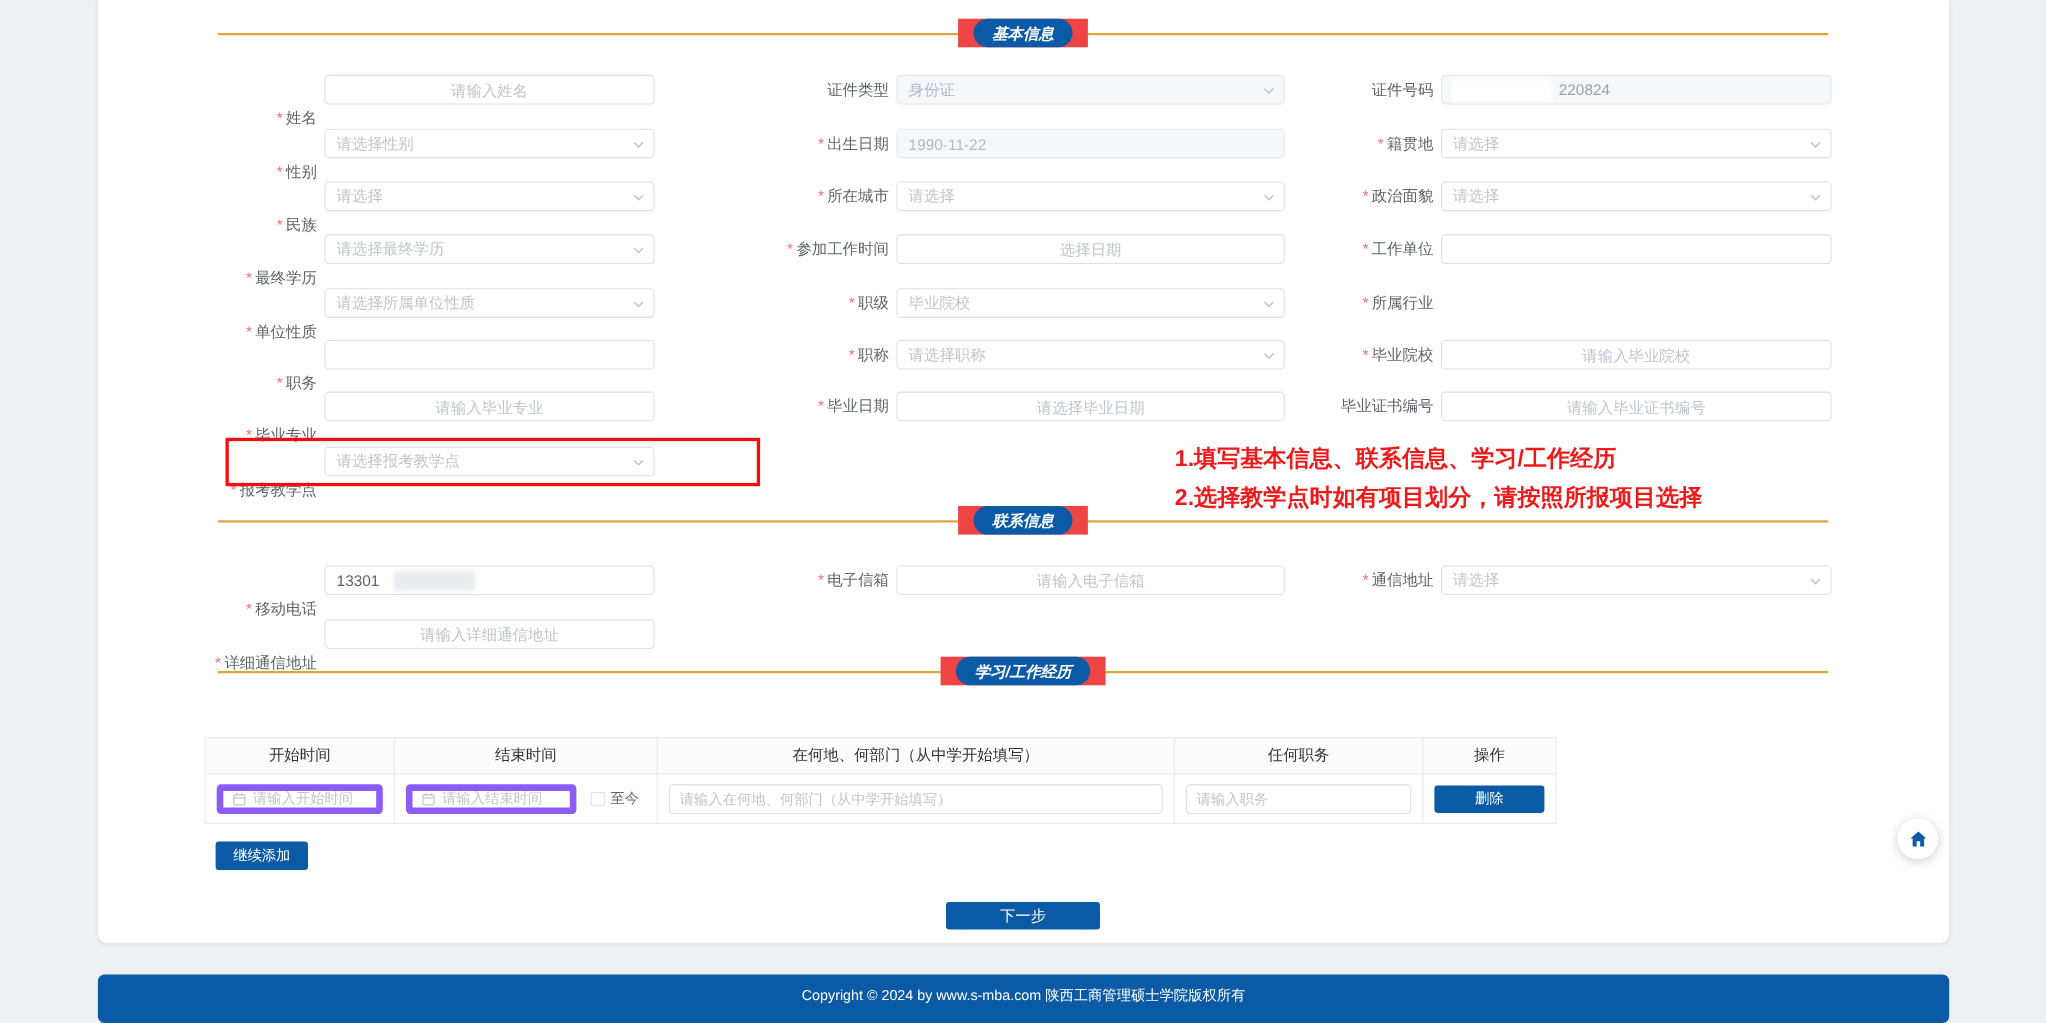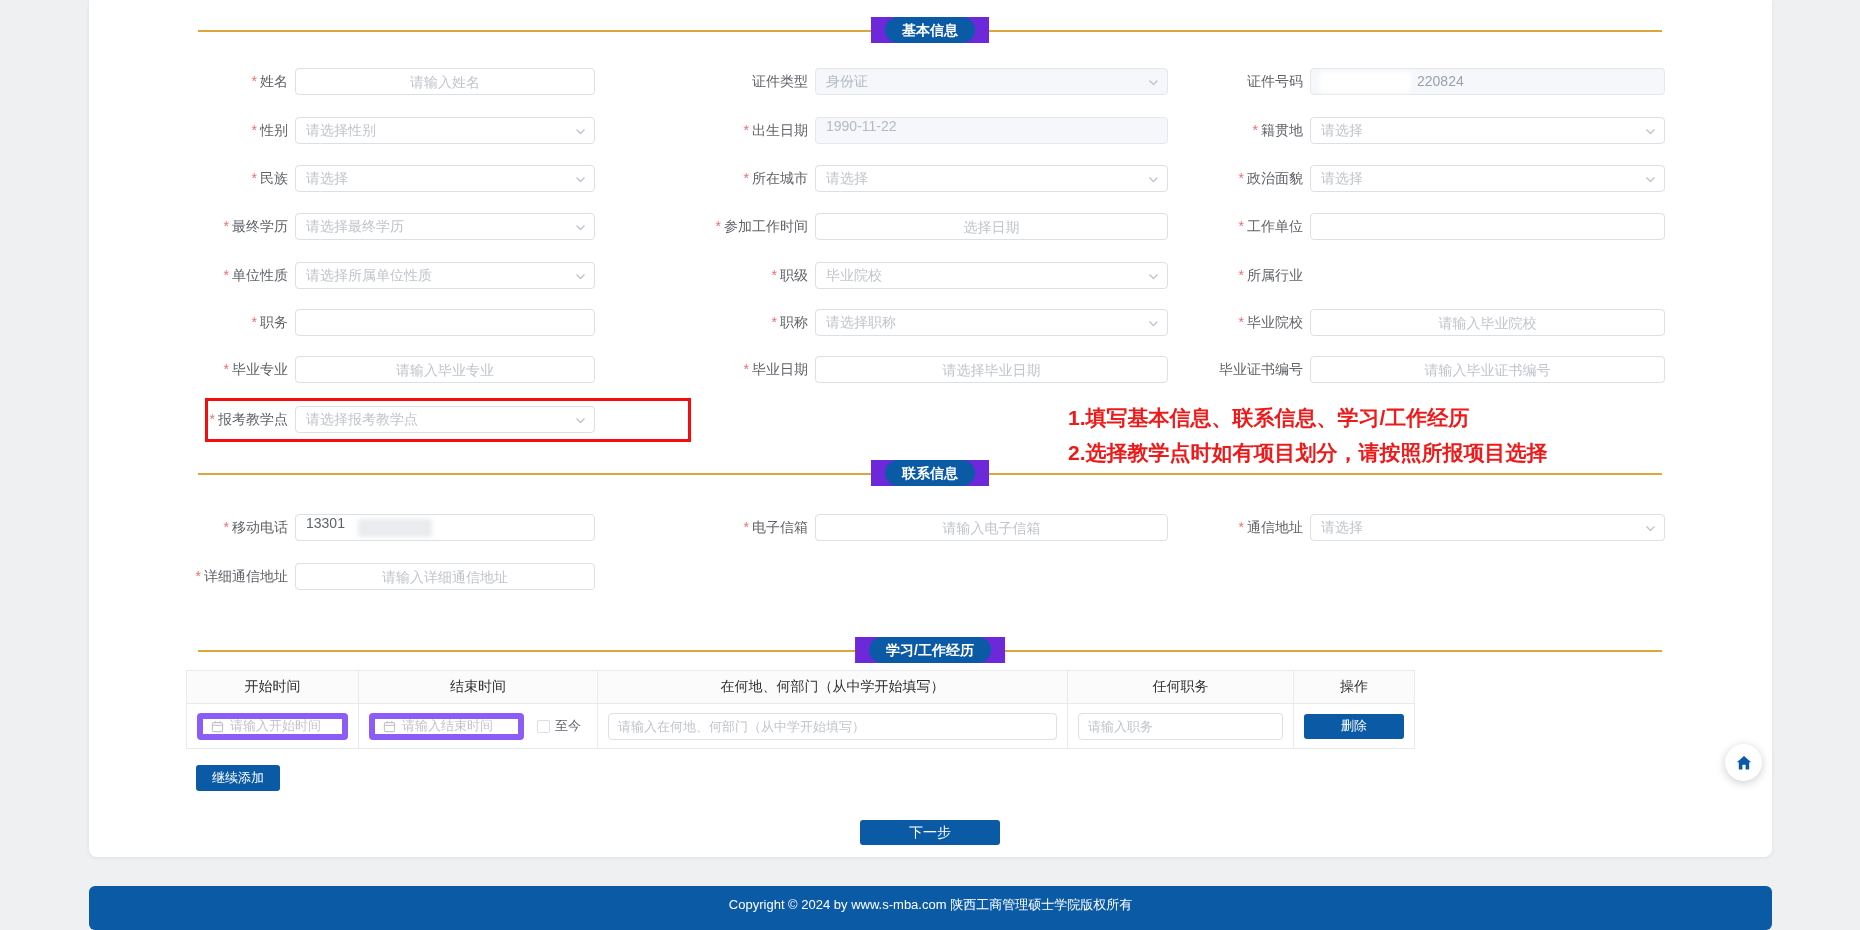--- a/index.html
+++ b/index.html
@@ -1,39 +1,39 @@
 <!DOCTYPE html>
 <html><head>
 <meta charset="utf-8">
 <style>
   html,body{margin:0;padding:0;background:#eef0f1;font-family:"Liberation Sans","DejaVu Sans",sans-serif;}
   .page{position:relative;width:1860px;height:930px;overflow:hidden;background:#eef0f1;}
   .card{position:absolute;left:89px;top:0;width:1683px;height:857px;background:#ffffff;border-radius:0 0 8px 8px;box-shadow:0 1px 4px rgba(0,0,0,.07);}
 
   
   .divider{position:absolute;left:198px;width:1464px;border-top:2px solid #dda63a;}
-  .badge-wrap{position:absolute;left:50%;top:-15px;transform:translateX(-50%);background:#6d28d9;padding:0 14px;}
+  .badge-wrap{position:absolute;left:50%;top:-15px;transform:translateX(-50%);background:#ef4444;padding:0 14px;font-style:italic;}
   .badge{height:26px;line-height:26px;padding:0 17px;background:#0b5aa6;color:#ffffff;font-size:14px;font-weight:600;border-radius:13px;text-align:center;white-space:nowrap;}
 
   
   .field{position:absolute;left:0;top:0;width:1860px;height:27px;}
   .lbl{position:absolute;top:0;height:27px;line-height:27px;text-align:right;font-size:14px;color:#5f6368;white-space:nowrap;}
   .req{color:#f56c6c;margin-right:3px;}
-  .c1 .lbl{left:60px;width:228px;} .c1 .ctl{left:295px;width:300px;}
+  .c1 .lbl{left:60px;width:228px;margin-top:26px;} .c1 .ctl{left:295px;width:300px;}
   .c2 .lbl{left:580px;width:228px;} .c2 .ctl{left:815px;width:353px;}
   .c3 .lbl{left:1075px;width:228px;} .c3 .ctl{left:1310px;width:355px;}
   .ctl{position:absolute;top:0;height:27px;box-sizing:border-box;border:1px solid #dcdfe6;border-radius:4px;background:#fff;font-size:14px;}
   input.ctl{padding:0 10px;color:#333;outline:none;font-family:inherit;text-align:center;}
   input.ctl::placeholder{color:#c0c4cc;}
   .sel{display:flex;align-items:center;padding:0 24px 0 10px;cursor:pointer;}
   .sel .ph{color:#c0c4cc;white-space:nowrap;overflow:hidden;}
   .chev{position:absolute;right:8px;top:8px;}
   .dis{background:#f5f7fa;border-color:#e4e7ed;cursor:default;}
   .val-dis{color:#b4bac3;white-space:nowrap;}
-  .valbox{display:flex;padding:0 10px;}
+  .valbox{display:flex;align-items:center;padding:0 10px;}
   .val{color:#5f6368;}
   .redact{position:absolute;border-radius:3px;}
   .idno .redact{left:8px;top:3px;width:92px;height:20px;background:#ffffff;filter:blur(2px);}
   .idno .suffix{position:absolute;left:106px;top:0;line-height:25px;color:#9aa2ad;}
   .mob .redact{left:62px;top:4px;width:74px;height:18px;background:#e9ebee;filter:blur(2px);}
 
   
   .hl{position:absolute;left:205px;top:398px;width:486px;height:44px;box-sizing:border-box;border:3px solid #f50d0d;pointer-events:none;}
   .anno{position:absolute;left:1068px;top:400px;color:#ee1a1a;font-size:21px;font-weight:700;line-height:35px;white-space:nowrap;}
 
@@ -258,21 +258,21 @@
           <polyline points="1.5,3.5 5.5,7.5 9.5,3.5" fill="none" stroke="#c0c4cc" stroke-width="1.4"></polyline>
         </svg>
     </div>
   </div>
 
   <div class="field c1" style="top:563px">
     <div class="lbl"><span class="req">*</span><span>详细通信地址</span></div>
     <input class="ctl" placeholder="请输入详细通信地址" style="">
   </div>
 
-  <div class="divider" style="top:650px">
+  <div class="divider" style="top:610px">
     <div class="badge-wrap">
       <div class="badge">学习/工作经历</div>
     </div>
   </div>
 
   <table class="exp-table">
     <colgroup>
         <col style="width:172px">
         <col style="width:239px">
         <col style="width:470px">

